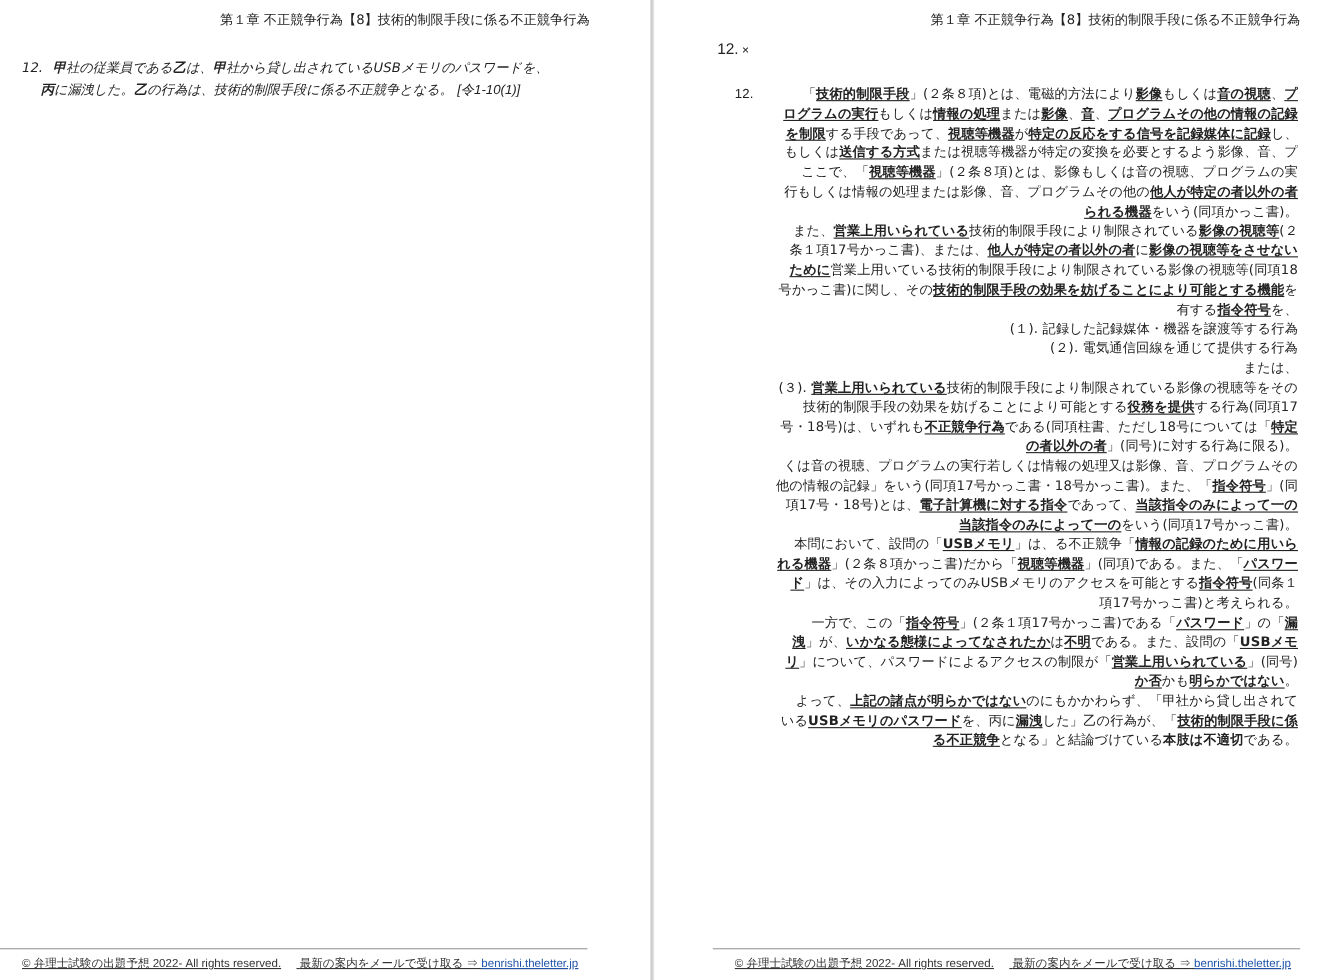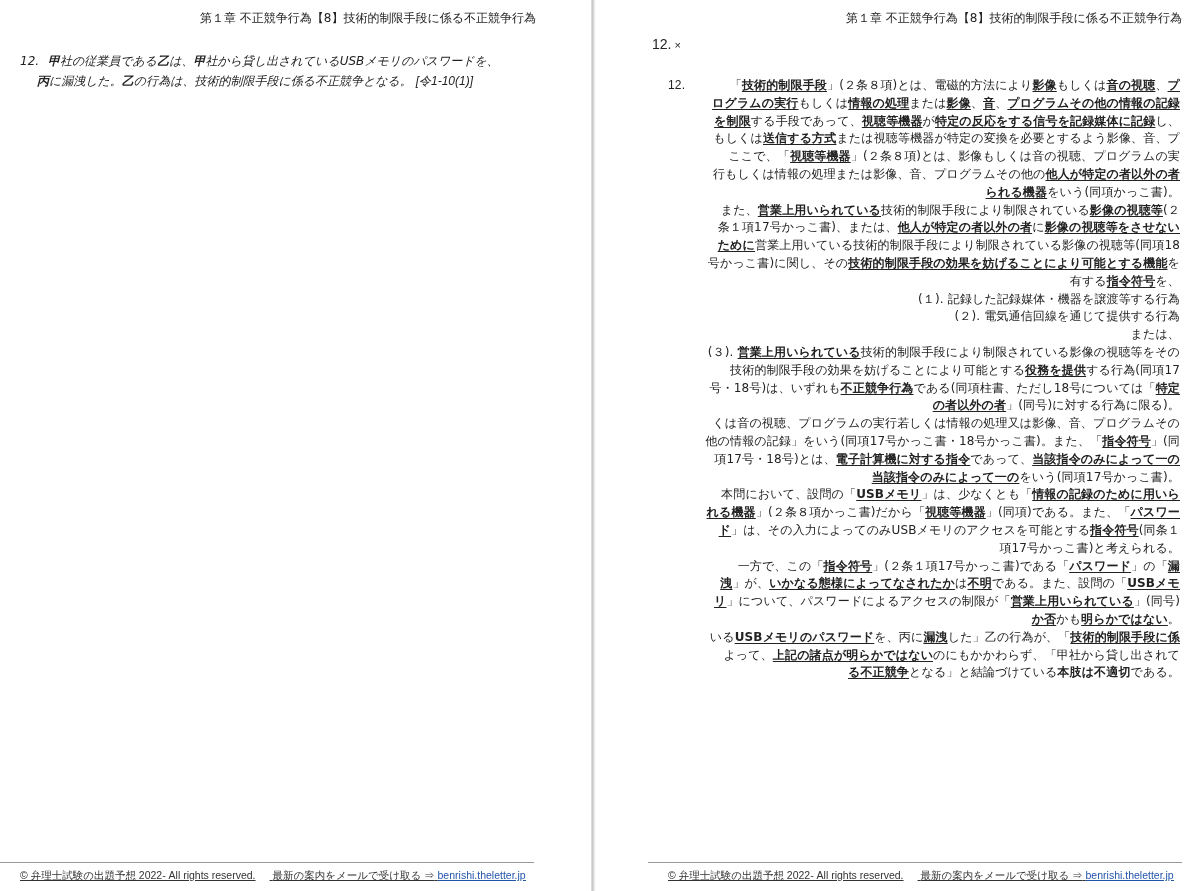--- a/index.html
+++ b/index.html
@@ -110,30 +110,30 @@
         <span class="ln"><span>(２). 電気通信回線を通じて提供する行為</span></span>
         <span class="ln"><span>または、</span></span>
         <span class="ln"><span>(３). </span><span class="u">営業上用いられている</span><span>技術的制限手段により制限されている影像の視聴等をその</span></span>
         <span class="ln"><span>技術的制限手段の効果を妨げることにより可能とする</span><span class="u">役務を提供</span><span>する行為(同項17</span></span>
         <span class="ln"><span>号・18号)は、いずれも</span><span class="u">不正競争行為</span><span>である(同項柱書、ただし18号については「</span><span class="u">特定</span></span>
         <span class="ln"><span class="u">の者以外の者</span><span>」(同号)に対する行為に限る)。</span></span>
         <span class="ln"><span>くは音の視聴、プログラムの実行若しくは情報の処理又は影像、音、プログラムその</span></span>
         <span class="ln"><span>他の情報の記録」をいう(同項17号かっこ書・18号かっこ書)。また、「</span><span class="u">指令符号</span><span>」(同</span></span>
         <span class="ln"><span>項17号・18号)とは、</span><span class="u">電子計算機に対する指令</span><span>であって、</span><span class="u">当該指令のみによって一の</span></span>
         <span class="ln"><span class="u">当該指令のみによって一の</span><span>をいう(同項17号かっこ書)。</span></span>
-        <span class="ln"><span>　本問において、設問の「</span><span class="u">USBメモリ</span><span>」は、少なくとも「</span><span class="u">情報の記録のために用いら</span></span>
+        <span class="ln"><span>　本問において、設問の「</span><span class="u">USBメモリ</span><span>」は、る不正競争「</span><span class="u">情報の記録のために用いら</span></span>
         <span class="ln"><span class="u">れる機器</span><span>」(２条８項かっこ書)だから「</span><span class="u">視聴等機器</span><span>」(同項)である。また、「</span><span class="u">パスワー</span></span>
         <span class="ln"><span class="u">ド</span><span>」は、その入力によってのみUSBメモリのアクセスを可能とする</span><span class="u">指令符号</span><span>(同条１</span></span>
         <span class="ln"><span>項17号かっこ書)と考えられる。</span></span>
         <span class="ln"><span>　一方で、この「</span><span class="u">指令符号</span><span>」(２条１項17号かっこ書)である「</span><span class="u">パスワード</span><span>」の「</span><span class="u">漏</span></span>
         <span class="ln"><span class="u">洩</span><span>」が、</span><span class="u">いかなる態様によってなされたか</span><span>は</span><span class="u">不明</span><span>である。また、設問の「</span><span class="u">USBメモ</span></span>
         <span class="ln"><span class="u">リ</span><span>」について、パスワードによるアクセスの制限が「</span><span class="u">営業上用いられている</span><span>」(同号)</span></span>
         <span class="ln"><span class="u">か否</span><span>かも</span><span class="u">明らかではない</span><span>。</span></span>
+        <span class="ln"><span>　よって、</span><span class="u">上記の諸点が明らかではない</span><span>のにもかかわらず、「甲社から貸し出されて</span></span>
         <span class="ln"><span>いる</span><span class="u">USBメモリのパスワード</span><span>を、丙に</span><span class="u">漏洩</span><span>した」乙の行為が、「</span><span class="u">技術的制限手段に係</span></span>
-        <span class="ln"><span>　よって、</span><span class="u">上記の諸点が明らかではない</span><span>のにもかかわらず、「甲社から貸し出されて</span></span>
         <span class="ln"><span class="u">る不正競争</span><span>となる」と結論づけている</span><span class="b">本肢は不適切</span><span>である。</span></span>
       </div>
   </div>
 
   <div class="footer">
     <div class="inner">
       <span>© 弁理士試験の出題予想 2022- All rights reserved.</span><span class="sp"></span>
       <span>最新の案内をメールで受け取る ⇒</span>
       <a style="color: rgb(34, 85, 170);">benrishi.theletter.jp</a>
     </div>

